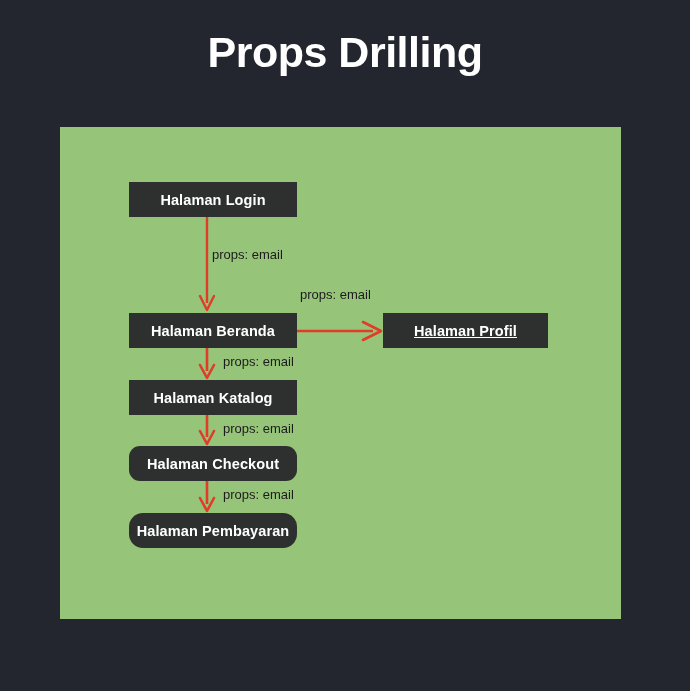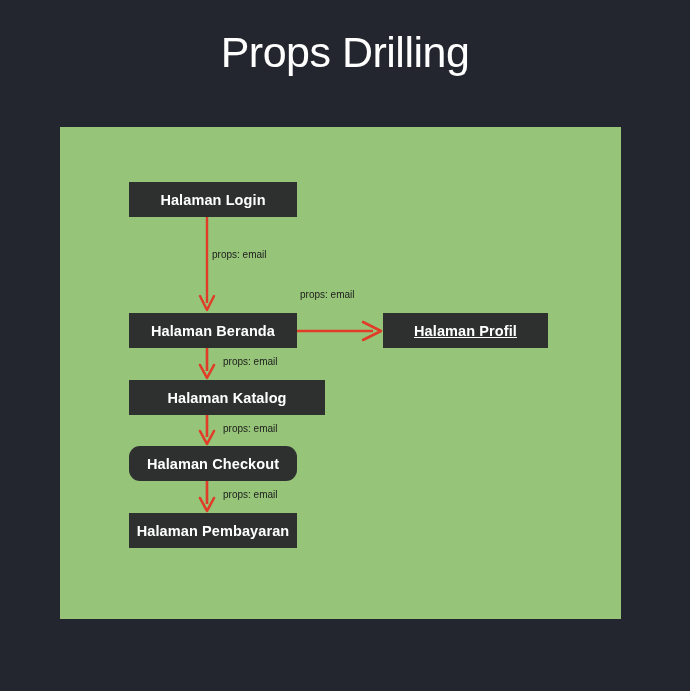--- a/index.html
+++ b/index.html
@@ -16,21 +16,21 @@
   }
 
   #page-title {
     position: absolute;
     left: 0;
     top: 26px;
     width: 690px;
     text-align: center;
     color: #ffffff;
     font-size: 43px;
-    font-weight: normal;
+    font-weight: bold;
     letter-spacing: -0.5px;
     line-height: 52px;
   }
 
   #diagram-panel {
     position: absolute;
     left: 60px;
     top: 127px;
     width: 561px;
     height: 492px;
@@ -47,23 +47,23 @@
     align-items: center;
     justify-content: center;
     letter-spacing: 0.1px;
     box-sizing: border-box;
   }
 
   
   #node-login        { left: 69px;  top: 55px;  width: 168px; height: 35px; }
   #node-beranda      { left: 69px;  top: 186px; width: 168px; height: 35px; }
   #node-profil       { left: 323px; top: 186px; width: 165px; height: 35px; text-decoration: underline; }
-  #node-katalog      { left: 69px;  top: 253px; width: 196px; height: 35px; }
+  #node-katalog      { left: 69px;  top: 253px; width: 168px; height: 35px; }
   #node-checkout     { left: 69px;  top: 319px; width: 168px; height: 35px; border-radius: 11px; }
-  #node-pembayaran   { left: 69px;  top: 386px; width: 168px; height: 35px; }
+  #node-pembayaran   { left: 69px;  top: 386px; width: 168px; height: 35px; border-radius: 14px; }
 
   
   .arrow-v {
     position: absolute;
     width: 22px;
   }
   .arrow-v svg, .arrow-h svg { display: block; overflow: visible; }
 
   #arrow-login-beranda   { left: 136px; top: 90px;  height: 96px; }
   #arrow-beranda-katalog { left: 136px; top: 221px; height: 32px; }
@@ -74,21 +74,21 @@
     position: absolute;
     left: 237px;
     top: 193px;
     width: 86px;
     height: 22px;
   }
 
   .edge-label {
     position: absolute;
     color: #1c1c1c;
-    font-size: 10px;
+    font-size: 13px;
     font-weight: normal;
     white-space: nowrap;
     line-height: 16px;
   }
 
   #label-login-beranda    { left: 152px; top: 120px; }
   #label-beranda-profil   { left: 240px; top: 160px; }
   #label-beranda-katalog  { left: 163px; top: 227px; }
   #label-katalog-checkout { left: 163px; top: 294px; }
   #label-checkout-pembayaran { left: 163px; top: 360px; }

